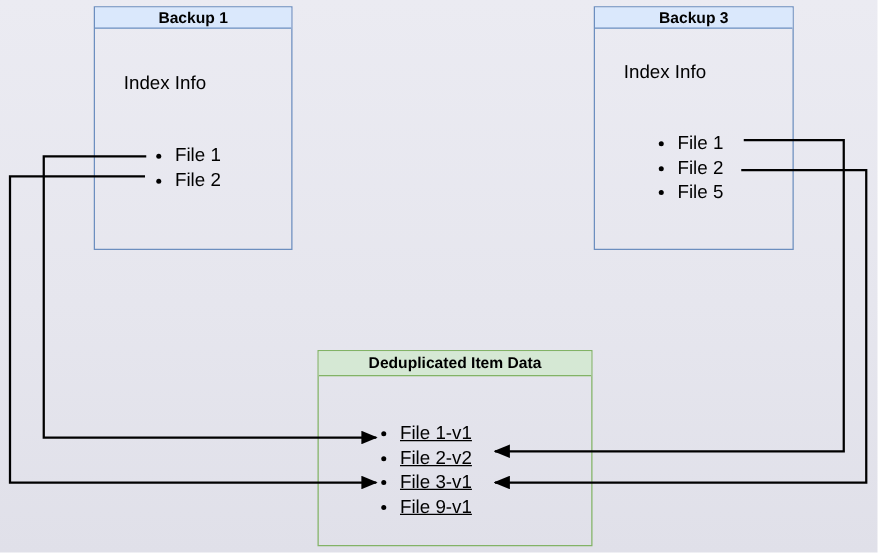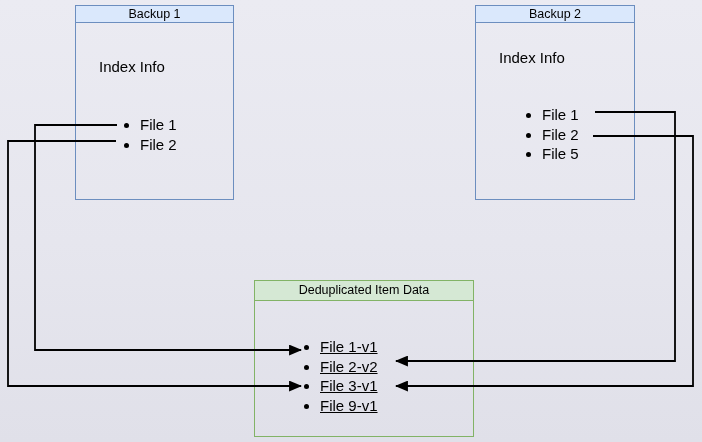--- a/index.html
+++ b/index.html
@@ -19,21 +19,21 @@
     background: transparent;
     border: 1.5px solid #6c8ebf;
   }
   .node.green { border-color: #82b366; }
 
   .hdr {
     box-sizing: content-box;
     height: 16px; line-height: 16px;
     background: #dae8fc;
     border-bottom: 1.5px solid #6c8ebf;
-    font-size: 12.5px; font-weight: normal;
+    font-size: 12.5px; font-weight: bold;
     text-align: center;
     white-space: nowrap;
   }
   .node.green .hdr {
     background: #d5e8d4;
     border-bottom-color: #82b366;
     height: 19px; line-height: 19px;
   }
 
   .idx {
@@ -69,21 +69,21 @@
   <div class="node blue" style="left:75px; top:5px; width:159px; height:195px;">
     <div class="hdr">Backup 1</div>
     <div class="idx" style="left:23px; top:51px;">Index Info</div>
     <ul class="files" style="left:49px; top:109px;">
         <li>File 1</li>
         <li>File 2</li>
       </ul>
   </div>
 
   <div class="node blue" style="left:475px; top:5px; width:160px; height:195px;">
-    <div class="hdr">Backup 2</div>
+    <div class="hdr">Backup 3</div>
     <div class="idx" style="left:23px; top:42px;">Index Info</div>
     <ul class="files" style="left:51px; top:99px;">
         <li>File 1</li>
         <li>File 2</li>
         <li>File 5</li>
       </ul>
   </div>
 
   <div class="node green" style="left:254px; top:280px; width:220px; height:157px;">
     <div class="hdr">Deduplicated Item Data</div>

